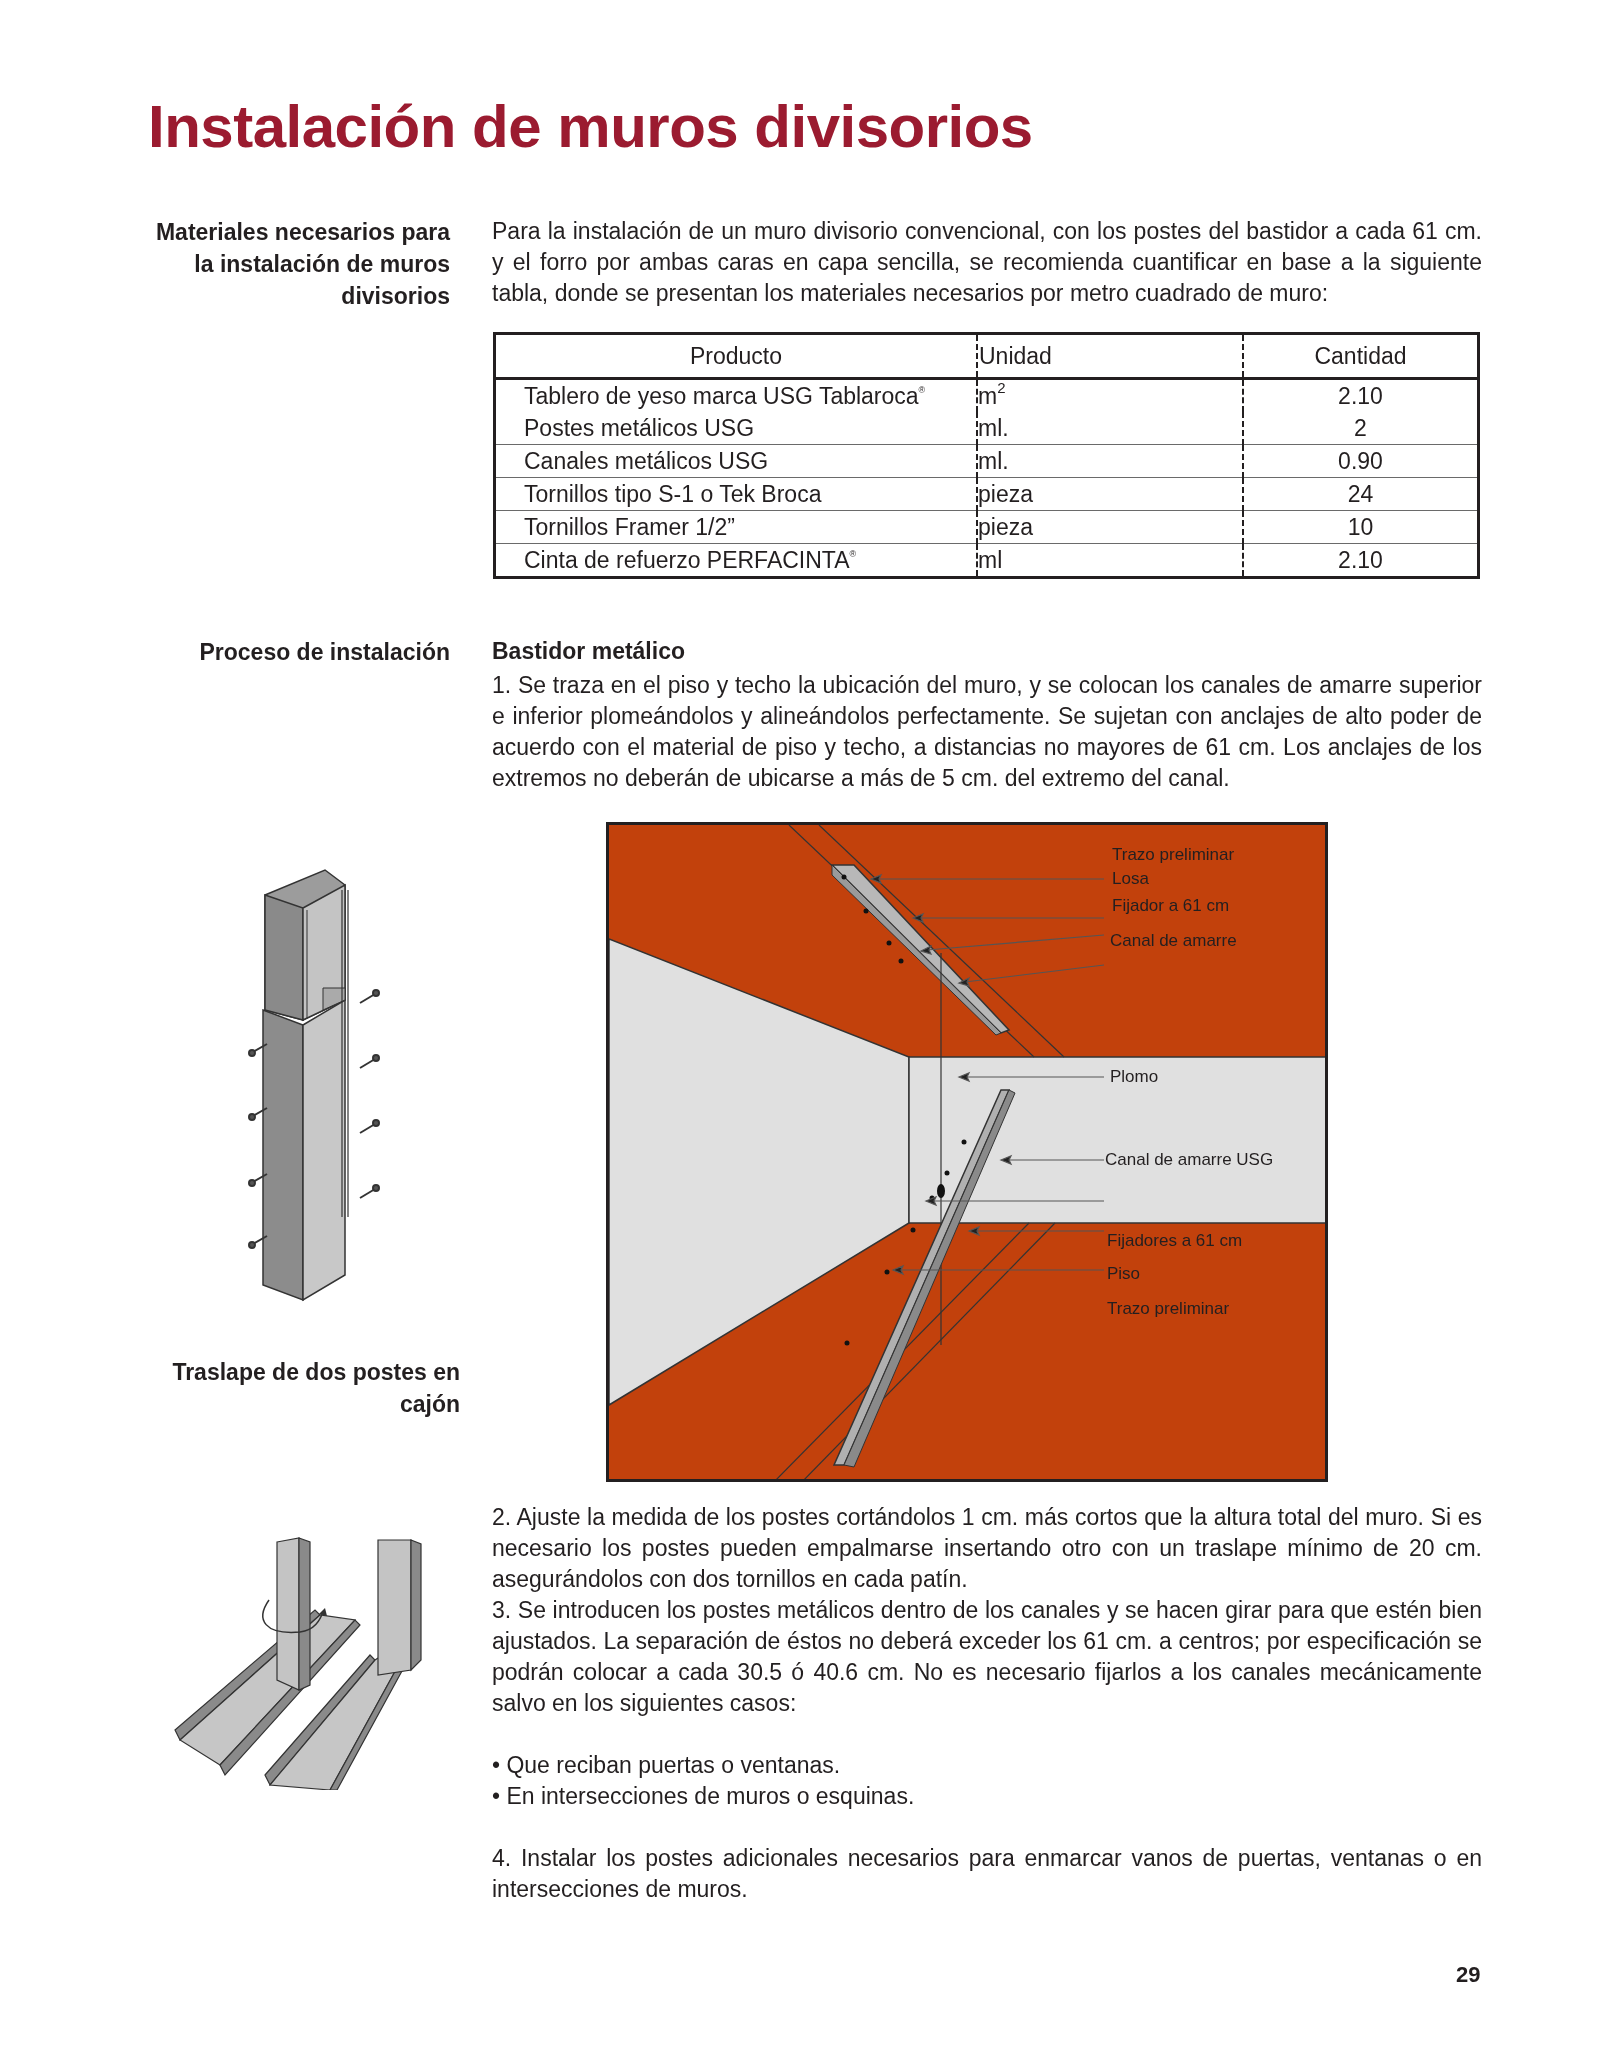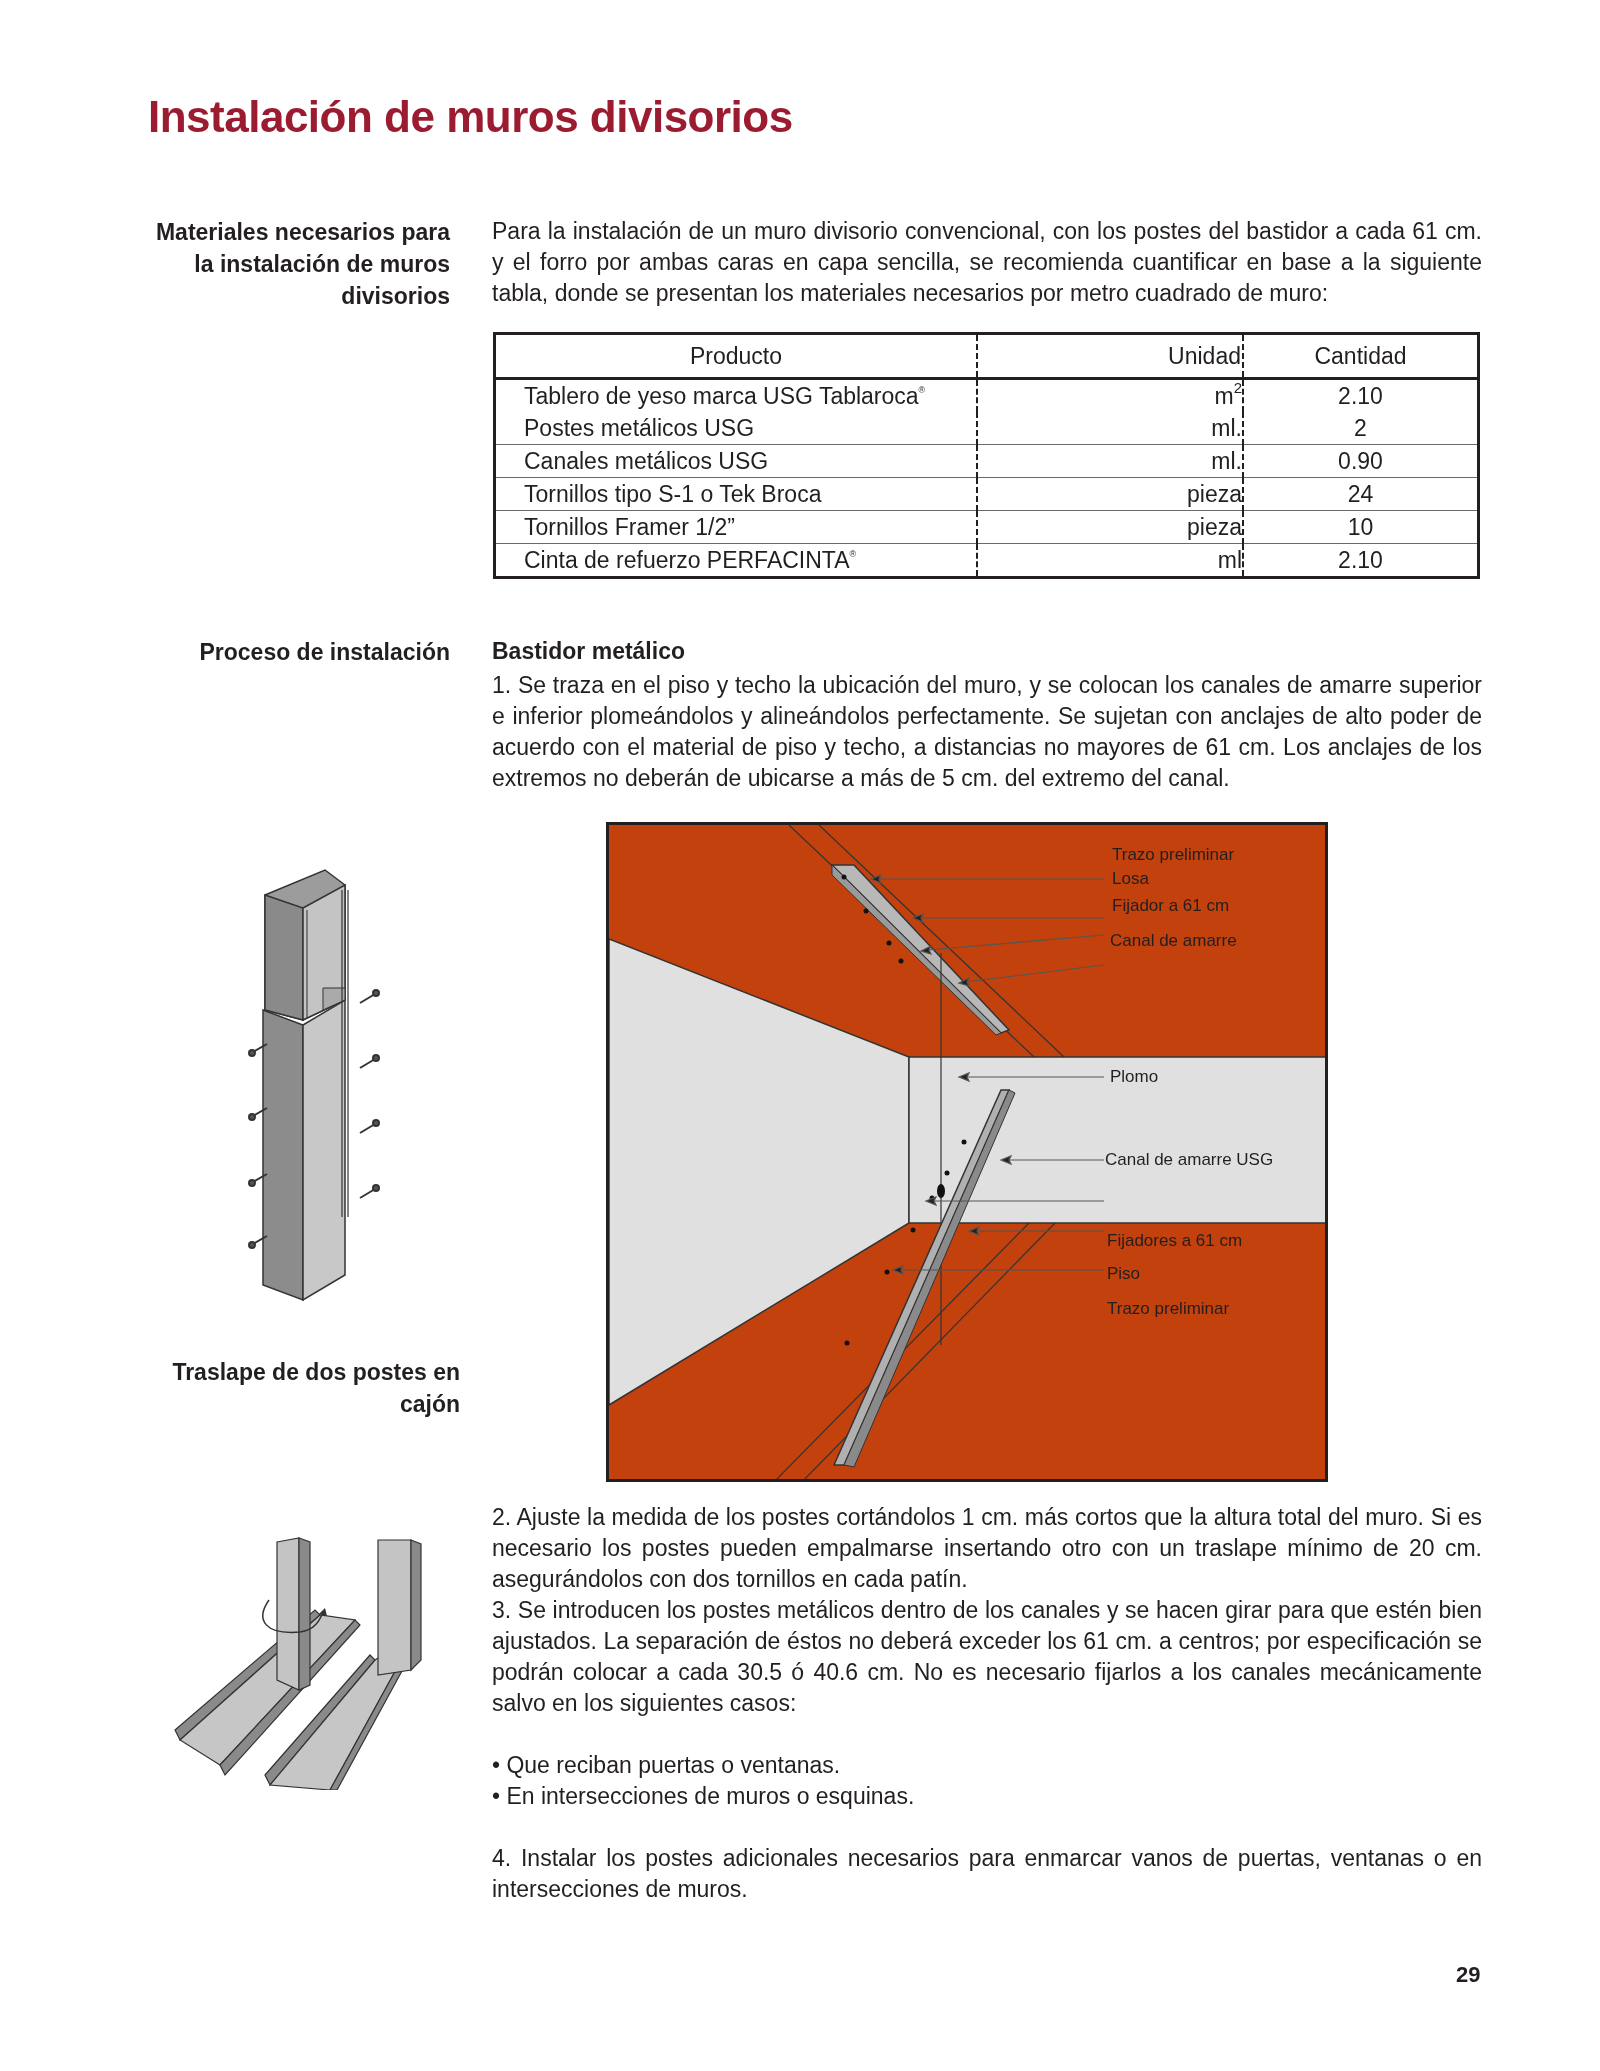--- a/index.html
+++ b/index.html
@@ -1,28 +1,28 @@
 <!DOCTYPE html>
 <html><head>
 <meta charset="utf-8">
 <style>
   html, body { margin: 0; padding: 0; background: #ffffff; }
   body { width: 1600px; height: 2071px; position: relative; overflow: hidden; font-family: "Liberation Sans", sans-serif; color: #231f20; }
-  .title { position: absolute; left: 148px; top: 92px; font-size: 44px; font-weight: bold; color: #9b1b30; letter-spacing: -0.5px; margin: 0; }
+  .title { position: absolute; left: 148px; top: 92px; font-size: 60px; font-weight: bold; color: #9b1b30; letter-spacing: -0.5px; margin: 0; }
   .side-label { position: absolute; left: 150px; font-size: 23px; font-weight: bold; line-height: 32px; color: #231f20; width: 300px; text-align: right; }
   .body-text { position: absolute; left: 492px; width: 990px; font-size: 23px; line-height: 31px; color: #231f20; text-align: justify; }
   .body-text p { margin: 0; }
   .intro { top: 216px; }
   
   .mat-table { position: absolute; left: 493px; top: 332px; width: 987px; border: 3px solid #231f20; border-collapse: collapse; font-size: 23px; }
   .mat-table th { font-weight: normal; height: 40px; border-bottom: 3px solid #231f20; }
   .mat-table td { height: 32px; padding: 0; }
   .mat-table td.prod { padding-left: 28px; text-align: left; width: 450px; margin-top: 12px; }
   .mat-table th.prod { width: 478px; }
-  .mat-table .unit { width: 262px; text-align: right; }
+  .mat-table .unit { width: 262px; text-align: left; }
   .mat-table .qty { text-align: center; }
   .mat-table .dash { border-left: 2px dashed #231f20; }
   .mat-table tr.sep td { border-top: 1px solid #6a6a6a; }
   .mat-table sup { font-size: 9px; vertical-align: top; position: relative; top: 2px; }
   .mat-table sup.pow { font-size: 15px; top: -4px; }
   .proc-heading { position: absolute; left: 492px; top: 638px; font-size: 23px; font-weight: bold; }
   .step1 { top: 670px; }
   .steps-lower { top: 1502px; }
   .steps-lower .blank { height: 31px; }
   

